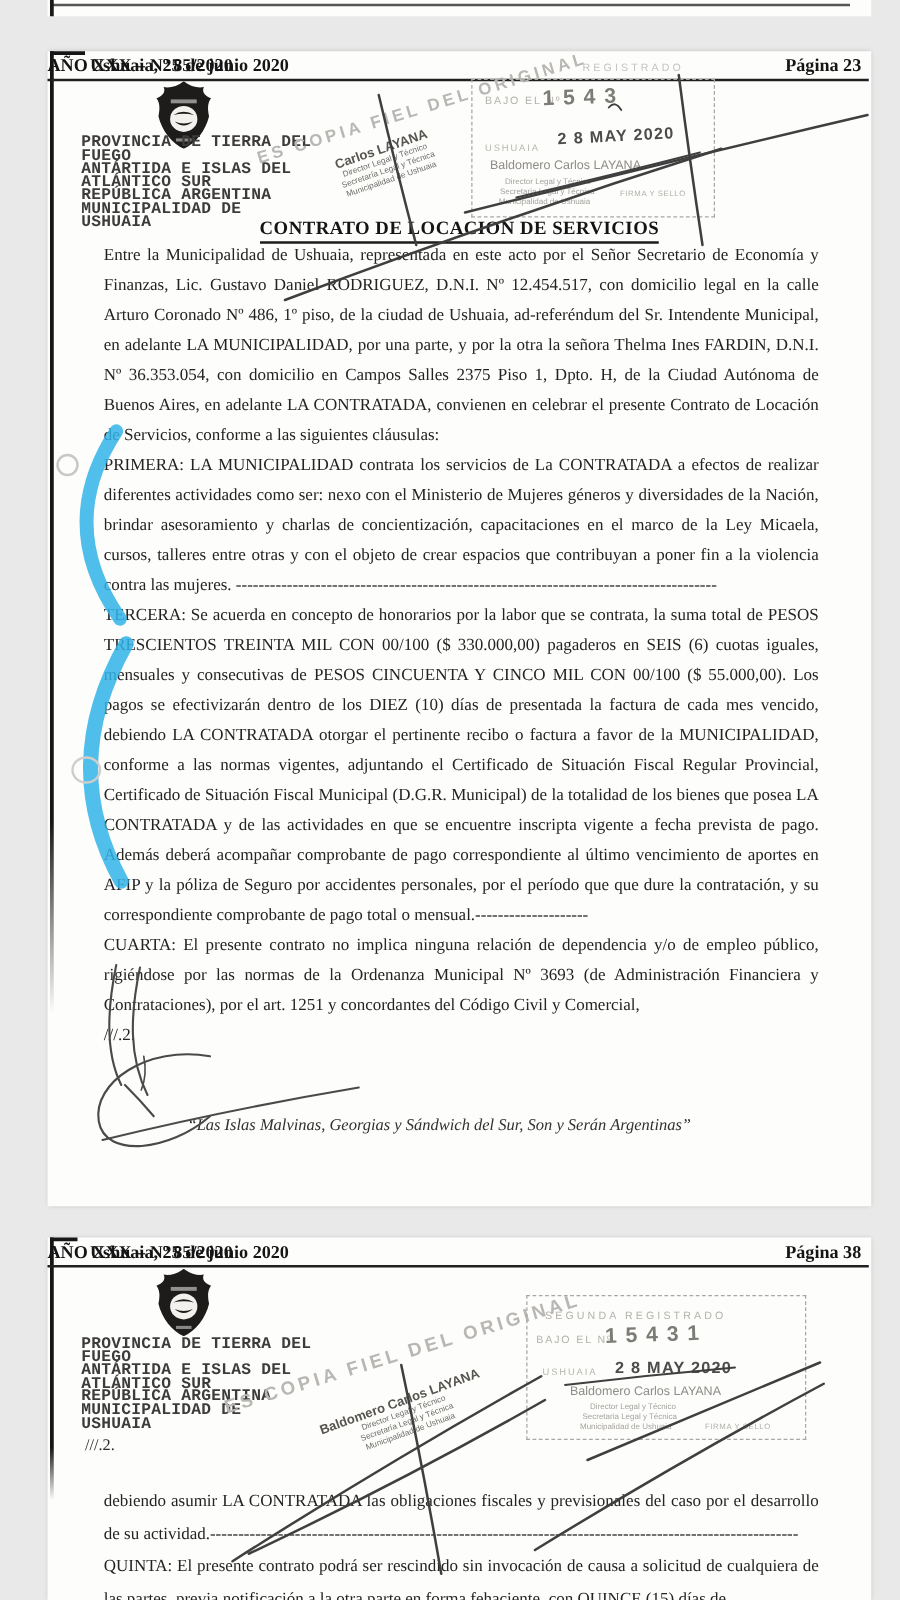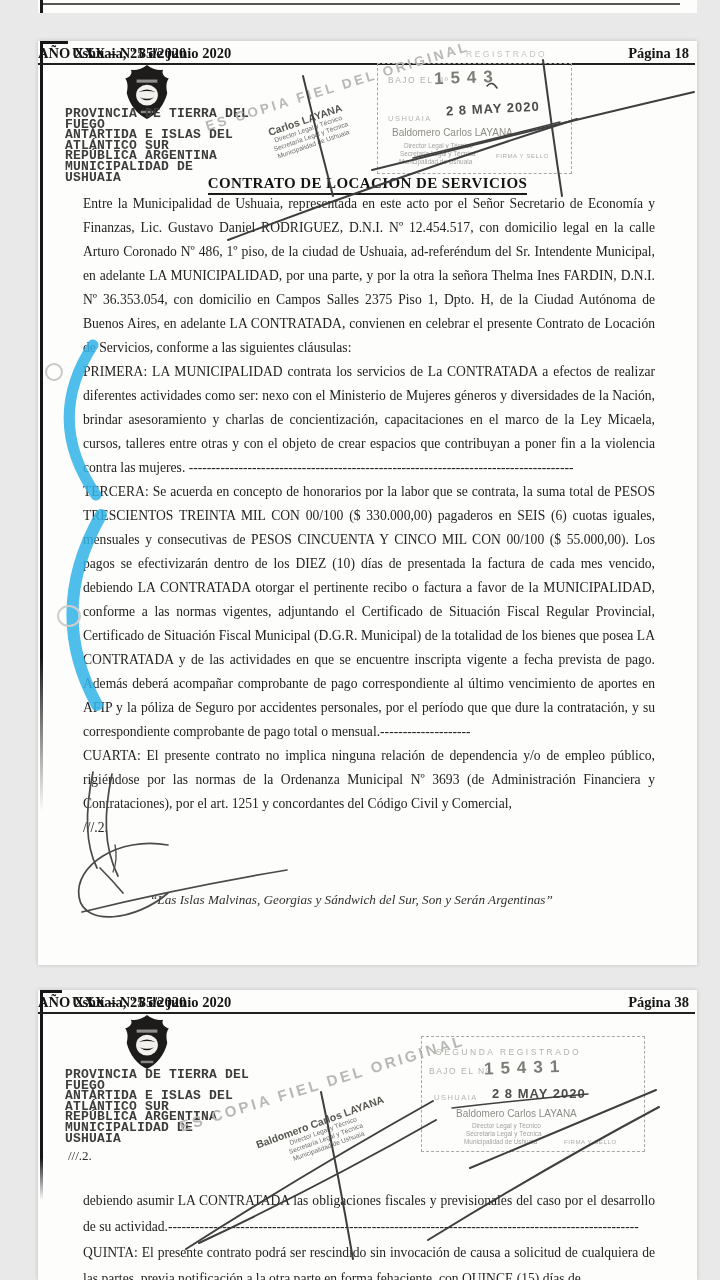--- a/index.html
+++ b/index.html
@@ -56,21 +56,21 @@
     <div class="sliver-edge"></div>
   </div>
 
   <div class="page" style="top:41px;height:924px;">
     <div class="edge-left" style="height:770px;"></div>
     <div class="edge-top" style="width:28px;"></div>
 
     <div class="hdr">
       <span class="d">Ushuaia, 25 de junio 2020</span>
       <span class="e">AÑO XXX – Nº 85/2020</span>
-      <span class="p">Página 18</span>
+      <span class="p">Página 23</span>
     </div>
     <div class="hdr-rule"></div>
 
     <div class="reg-frag" style="left:392px;top:8px;padding-left:36px;">REGISTRADO</div>
 
     <svg width="50" height="54" style="position:absolute;left:84px;top:24px;" viewBox="0 0 46 52">
       <path d="M23,0 C18,4 12,5.5 7.5,4.5 C9.5,8.5 6,12 2,13 C5,17 4.5,22 3.5,27 C6,38 14,48 23,52 C32,48 40,38 42.5,27 C41.5,22 41,17 44,13 C40,12 36.5,8.5 38.5,4.5 C34,5.5 28,4 23,0 Z" fill="#1d1c1b"></path>
       <ellipse cx="23" cy="29" rx="10.5" ry="10" fill="#f2f1ee"></ellipse>
       <path d="M15,26 Q23,21 31,26 Q23,24 15,26 Z" fill="#1d1c1b"></path>
       <path d="M16,31 Q23,37 30,31 Q23,34 16,31 Z" fill="#1d1c1b"></path>

